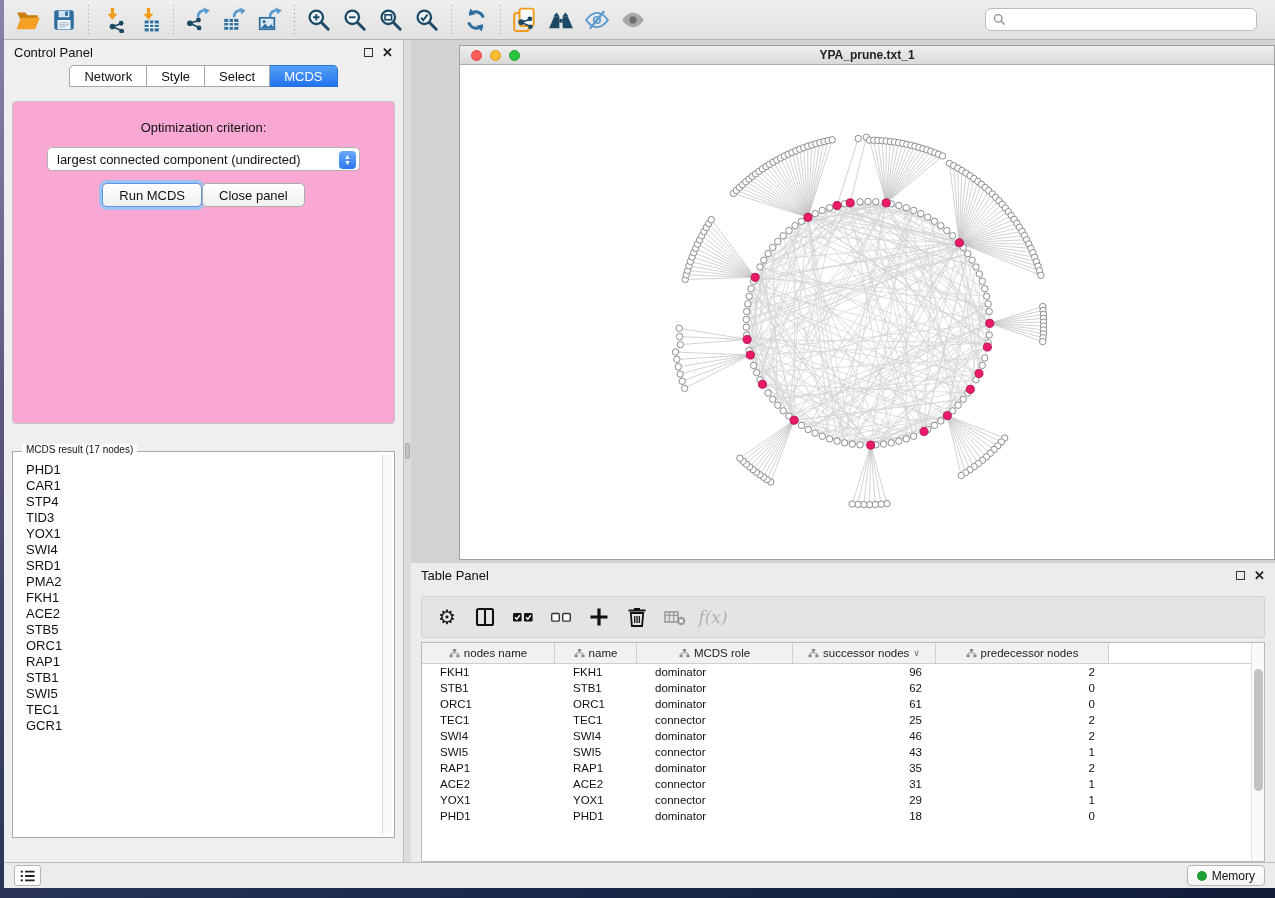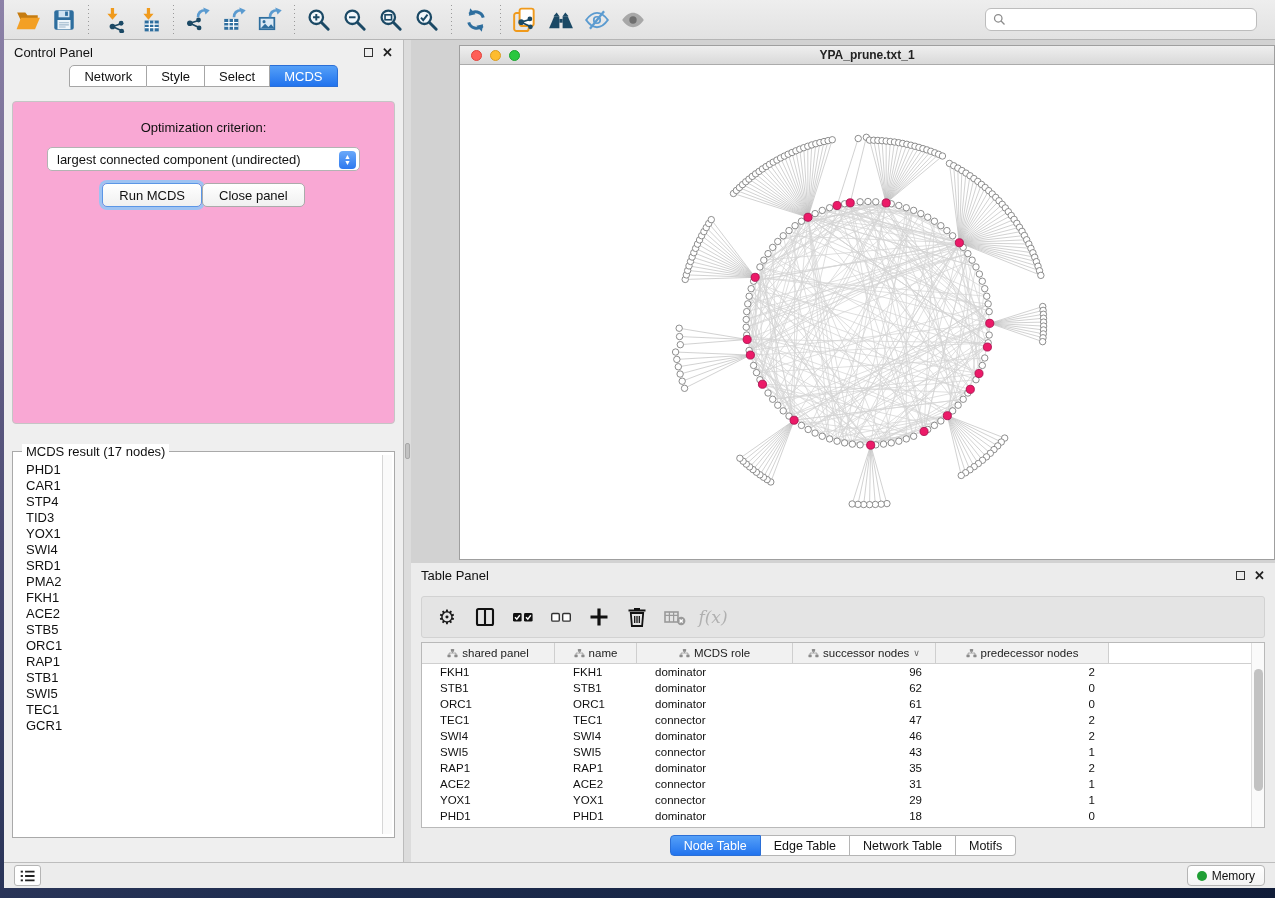--- a/index.html
+++ b/index.html
@@ -50,21 +50,21 @@
     border-radius:4px; background:linear-gradient(#6aa9f9,#2d78ef); color:#fff;
     display:flex; flex-direction:column; align-items:center; justify-content:center;
     font-size:7px; line-height:6px; }
   .cp-buttons { display:flex; justify-content:center; margin-top:12px; }
   .btn { height:24px; padding:0 16px; background:linear-gradient(#ffffff,#f0f0f0);
     border:1px solid #ababab; border-radius:5px; font-size:13px; color:#111; }
   .btn.focus { box-shadow:0 0 0 3px #9ec3f2; border-color:#5b96e6; }
   .mcds-fieldset { margin:12px 8px 0 8px; flex:1; background:#fff; border:1px solid #a9a9a9;
     position:relative; margin-bottom:24px; }
   .mcds-legend { position:absolute; top:-8px; left:9px; background:#fff; padding:0 4px;
-    font-size:13px; color:#111; }
+    font-size:10px; color:#111; }
   .mcds-list { position:absolute; inset:10px 12px 2px 2px; overflow:hidden;
     font-size:13px; line-height:16px; color:#111; padding-left:11px; }
   .mcds-scroll { position:absolute; top:3px; bottom:3px; right:2px; width:10px;
     background:#fafafa; border-left:1px solid #d6d6d6; }
 
   
   .splitter { width:7px; flex:0 0 7px; background:#dcdcdc; position:relative; }
   .splitter .grip { position:absolute; top:403px; left:1px; width:5px; height:16px;
     background:#c2c2c2; border:1px solid #a8a8a8; border-radius:2px; }
 
@@ -1069,21 +1069,21 @@
           <div class="tbl-header">
               <div class="th-cell" style="width: 133px;">
                 <svg width="11" height="11" viewBox="0 0 24 24">
                   <g fill="#8a8a8a">
                     <rect x="8.5" y="2" width="7" height="6" rx="1"></rect>
                     <rect x="1" y="14" width="7" height="6" rx="1"></rect>
                     <rect x="16" y="14" width="7" height="6" rx="1"></rect>
                     <path d="M12 8v3M4.5 14v-3h15v3" stroke="#8a8a8a" stroke-width="1.6" fill="none"></path>
                   </g>
                 </svg>
-                <span>shared panel</span>
+                <span>nodes name</span>
               </div>
               <div class="th-cell" style="width: 82px;">
                 <svg width="11" height="11" viewBox="0 0 24 24">
                   <g fill="#8a8a8a">
                     <rect x="8.5" y="2" width="7" height="6" rx="1"></rect>
                     <rect x="1" y="14" width="7" height="6" rx="1"></rect>
                     <rect x="16" y="14" width="7" height="6" rx="1"></rect>
                     <path d="M12 8v3M4.5 14v-3h15v3" stroke="#8a8a8a" stroke-width="1.6" fill="none"></path>
                   </g>
                 </svg>
@@ -1143,21 +1143,21 @@
                 <div class="td" style="width: 133px;">ORC1</div>
                 <div class="td" style="width: 82px;">ORC1</div>
                 <div class="td" style="width: 156px;">dominator</div>
                 <div class="td num" style="width: 143px;">61</div>
                 <div class="td num" style="width: 173px;">0</div>
               </div>
               <div class="tbl-row">
                 <div class="td" style="width: 133px;">TEC1</div>
                 <div class="td" style="width: 82px;">TEC1</div>
                 <div class="td" style="width: 156px;">connector</div>
-                <div class="td num" style="width: 143px;">47</div>
+                <div class="td num" style="width: 143px;">25</div>
                 <div class="td num" style="width: 173px;">2</div>
               </div>
               <div class="tbl-row">
                 <div class="td" style="width: 133px;">SWI4</div>
                 <div class="td" style="width: 82px;">SWI4</div>
                 <div class="td" style="width: 156px;">dominator</div>
                 <div class="td num" style="width: 143px;">46</div>
                 <div class="td num" style="width: 173px;">2</div>
               </div>
               <div class="tbl-row">
@@ -1193,26 +1193,20 @@
                 <div class="td" style="width: 82px;">PHD1</div>
                 <div class="td" style="width: 156px;">dominator</div>
                 <div class="td num" style="width: 143px;">18</div>
                 <div class="td num" style="width: 173px;">0</div>
               </div>
             </div>
           <div class="tbl-scroll">
             <div class="tbl-thumb"></div>
           </div>
         </div>
-        <div class="tp-tabs">
-            <div class="tp-tab active">Node Table</div>
-            <div class="tp-tab">Edge Table</div>
-            <div class="tp-tab">Network Table</div>
-            <div class="tp-tab">Motifs</div>
-          </div>
       </div>
     </div>
   </div>
 
   <div class="statusbar">
     <button class="list-btn">
       <svg width="18" height="16" viewBox="0 0 24 22">
           <g stroke="#222" stroke-width="2.6">
             <path d="M8 5h13M8 11h13M8 17h13"></path>
           </g>

